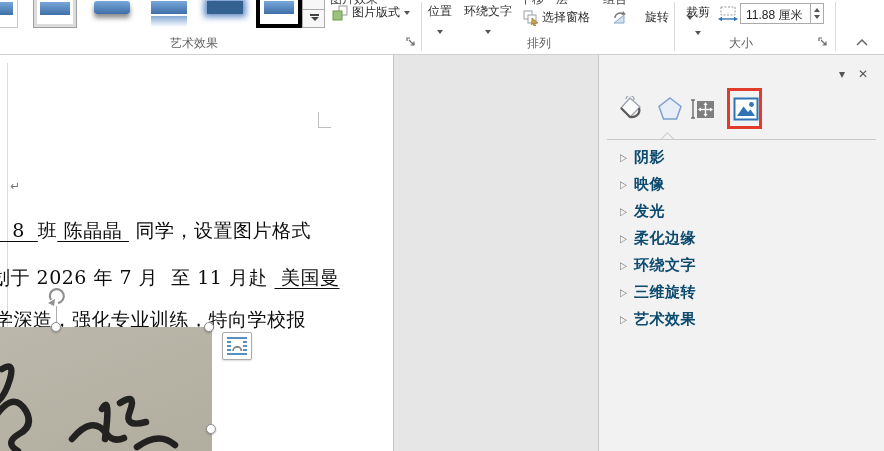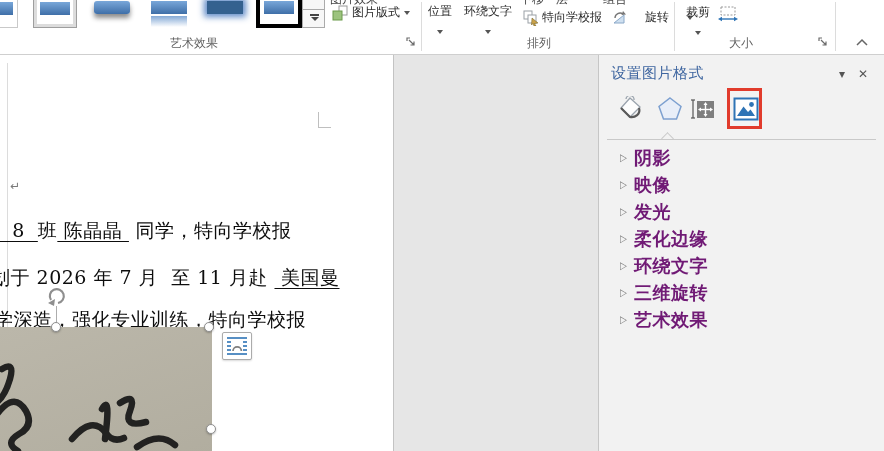--- a/index.html
+++ b/index.html
@@ -65,21 +65,21 @@
   .panel{position:absolute;left:599px;top:55px;width:285px;height:396px;background:#F2F2F2;}
   .panel-title{position:absolute;left:12px;top:9px;font-size:15px;color:#3F66A0;letter-spacing:.5px;}
   .panel-ctl{position:absolute;top:12px;font-size:12px;color:#555;cursor:default;}
   .ptab{position:absolute;top:40px;width:28px;height:28px;display:flex;align-items:center;justify-content:center;}
   .hlbox{position:absolute;left:128px;top:33px;width:35px;height:41px;border:3px solid #E13B2C;z-index:5;}
   .tabline{position:absolute;left:8px;right:8px;top:84px;height:1px;background:#C9C9C9;}
   .notch{position:absolute;left:64px;top:79px;width:9px;height:9px;background:#F2F2F2;
          border-left:1px solid #C9C9C9;border-top:1px solid #C9C9C9;transform:rotate(45deg);}
   .sect{position:absolute;left:0;width:100%;height:27px;display:flex;align-items:center;}
   .sect .tri{margin-left:21px;font-size:9px;color:#7A7A7A;transform:scaleY(1.15);}
-  .sect .lbl{margin-left:7px;font-size:18px;font-weight:600;color:#701a75;letter-spacing:.5px;}
+  .sect .lbl{margin-left:7px;font-size:15px;font-weight:600;color:#0c4a6e;letter-spacing:.5px;}
 </style>
 </head>
 <body>
 
 <div id="app">
 
   <div class="ribbon">
 
     <div class="thumb t-frame" style="left:-26px">
         <div class="bar"></div>
@@ -136,21 +136,21 @@
     <div style="position:absolute;left:464px;top:1px;text-align:center;">
       <span class="rbtn-txt">环绕文字</span><br>
       <span class="tri-down" style="margin-top:4px;"></span>
     </div>
     <div style="position:absolute;left:523px;top:9px;display:flex;align-items:center;gap:3px;">
       <svg width="16" height="16">
         <rect x="1" y="1" width="8" height="8" fill="#fff" stroke="#9aa0a6"></rect>
         <rect x="5" y="5" width="8" height="8" fill="#fff" stroke="#9aa0a6"></rect>
         <polygon points="9,8 15,13 11.5,13.5 13,16 11,16 10,13.5 8.5,15" fill="#caa24a" stroke="#6b5a20" stroke-width=".5"></polygon>
       </svg>
-      <span class="rbtn-txt">特向学校报</span>
+      <span class="rbtn-txt">选择窗格</span>
     </div>
     <div style="position:absolute;left:611px;top:9px;display:flex;align-items:center;gap:18px;">
       <svg width="16" height="16">
         <polygon points="3,13 13,13 13,5" fill="#cfe0f0" stroke="#8aa8c8"></polygon>
         <path d="M4 8 A5 5 0 0 1 12 4" fill="none" stroke="#777" stroke-width="1.4"></path>
         <polygon points="12,1 15,4.5 10.5,5" fill="#777"></polygon>
       </svg>
       <span class="rbtn-txt">旋转</span>
       <span class="tri-down"></span>
     </div>
@@ -160,39 +160,46 @@
     <div style="position:absolute;left:686px;top:2px;text-align:center;">
       <span class="rbtn-txt">裁剪</span><br>
       <span class="tri-down" style="margin-top:4px;"></span>
     </div>
     <svg style="position:absolute;left:718px;top:6px;" width="20" height="16">
       <rect x="3" y="1" width="14" height="8" fill="#fff" stroke="#999" stroke-dasharray="2,1.5"></rect>
       <path d="M2 13 H18" stroke="#2E74B6" stroke-width="1.4"></path>
       <polygon points="0,13 4,10.8 4,15.2" fill="#2E74B6"></polygon>
       <polygon points="20,13 16,10.8 16,15.2" fill="#2E74B6"></polygon>
     </svg>
+    <div class="spinner">
+      <span class="val">11.88 厘米</span>
+      <div class="spin-arrows">
+        <span class="sa up"></span>
+        <span class="sa dn"></span>
+      </div>
+    </div>
     <span class="grp-label" style="left:729px;">大小</span>
     <svg style="position:absolute;left:818px;top:37px;" width="10" height="10">
       <path d="M1 4 V1 H4 M3 3 L8 8 M8 4.5 V8 H4.5" stroke="#6b6b6b" fill="none" stroke-width="1.2"></path>
     </svg>
     <div class="vsep" style="left:835px;"></div>
     <svg style="position:absolute;left:855px;top:38px;" width="14" height="9">
       <polyline points="2,7 7,2 12,7" fill="none" stroke="#666" stroke-width="1.5"></polyline>
     </svg>
   </div>
 
   <div class="docarea">
     <div class="page">
       <div class="faintline"></div>
       <div class="cropmark-v"></div>
       <div class="cropmark-h"></div>
 
       <div style="position:absolute;left:10px;top:124px;" class="pmark">↵</div>
 
-      <div class="bodyline" style="left:-14px;top:163px;"><span class="u">    8  </span><span>班</span><span class="u"> 陈晶晶 </span><span> 同学，特向学校报</span></div>
+      <div class="bodyline" style="left:-14px;top:163px;"><span class="u">    8  </span><span>班</span><span class="u"> 陈晶晶 </span><span> 同学，设置图片格式</span></div>
       <div class="bodyline" style="left:-9px;top:210px;"><span>划于 2026 年 7 月  至 11 月赴 </span><span class="u"> 美国曼</span></div>
       <div class="bodyline" style="left:-6px;top:252px;"><span>学深造，强化专业训练，特向学校报</span></div>
 
       <div class="photo">
         <svg width="260" height="130">
           <g fill="none" stroke="#161616" stroke-width="6.5" stroke-linecap="round" opacity=".92">
             <path d="M50 42 q 13 -8 8 10 q -5 17 -13 23"></path>
             <path d="M38 98 q 22 -38 36 -14 q 8 15 -7 23 q -15 9 -1 17"></path>
             <path d="M8 120 q 14 -26 30 -10"></path>
             <path d="M150 82 q 9 -16 3 30"></path>
@@ -223,21 +230,20 @@
           </g>
           <rect x="4" y="5" width="12" height="11" fill="#fff"></rect>
           <path d="M6 15 a4.2 4.2 0 0 1 8.4 0" fill="none" stroke="#7f7f7f" stroke-width="1.7"></path>
         </svg>
       </div>
     </div>
   </div>
 
   <div class="panelsep"></div>
   <div class="panel">
-    <div class="panel-title" style="color: rgb(63, 102, 160);">设置图片格式</div>
     <div class="panel-ctl" style="left:240px;">▾</div>
     <div class="panel-ctl" style="left:259px;">✕</div>
 
     <div class="ptab" style="left:17px;">
       <svg width="26" height="26">
         <path d="M13 2 L23 11 L13 21 L4 12 Z" fill="#fdfdfd" stroke="#9aa3ad" stroke-width="1.3"></path>
         <path d="M4 12 L13 21 C 18 22 24 18 22 12" fill="none" stroke="#5a5a5a" stroke-width="2.2"></path>
         <path d="M9 3 a4 4 0 0 1 8 1" fill="none" stroke="#9aa3ad" stroke-width="1.3"></path>
       </svg>
     </div>

